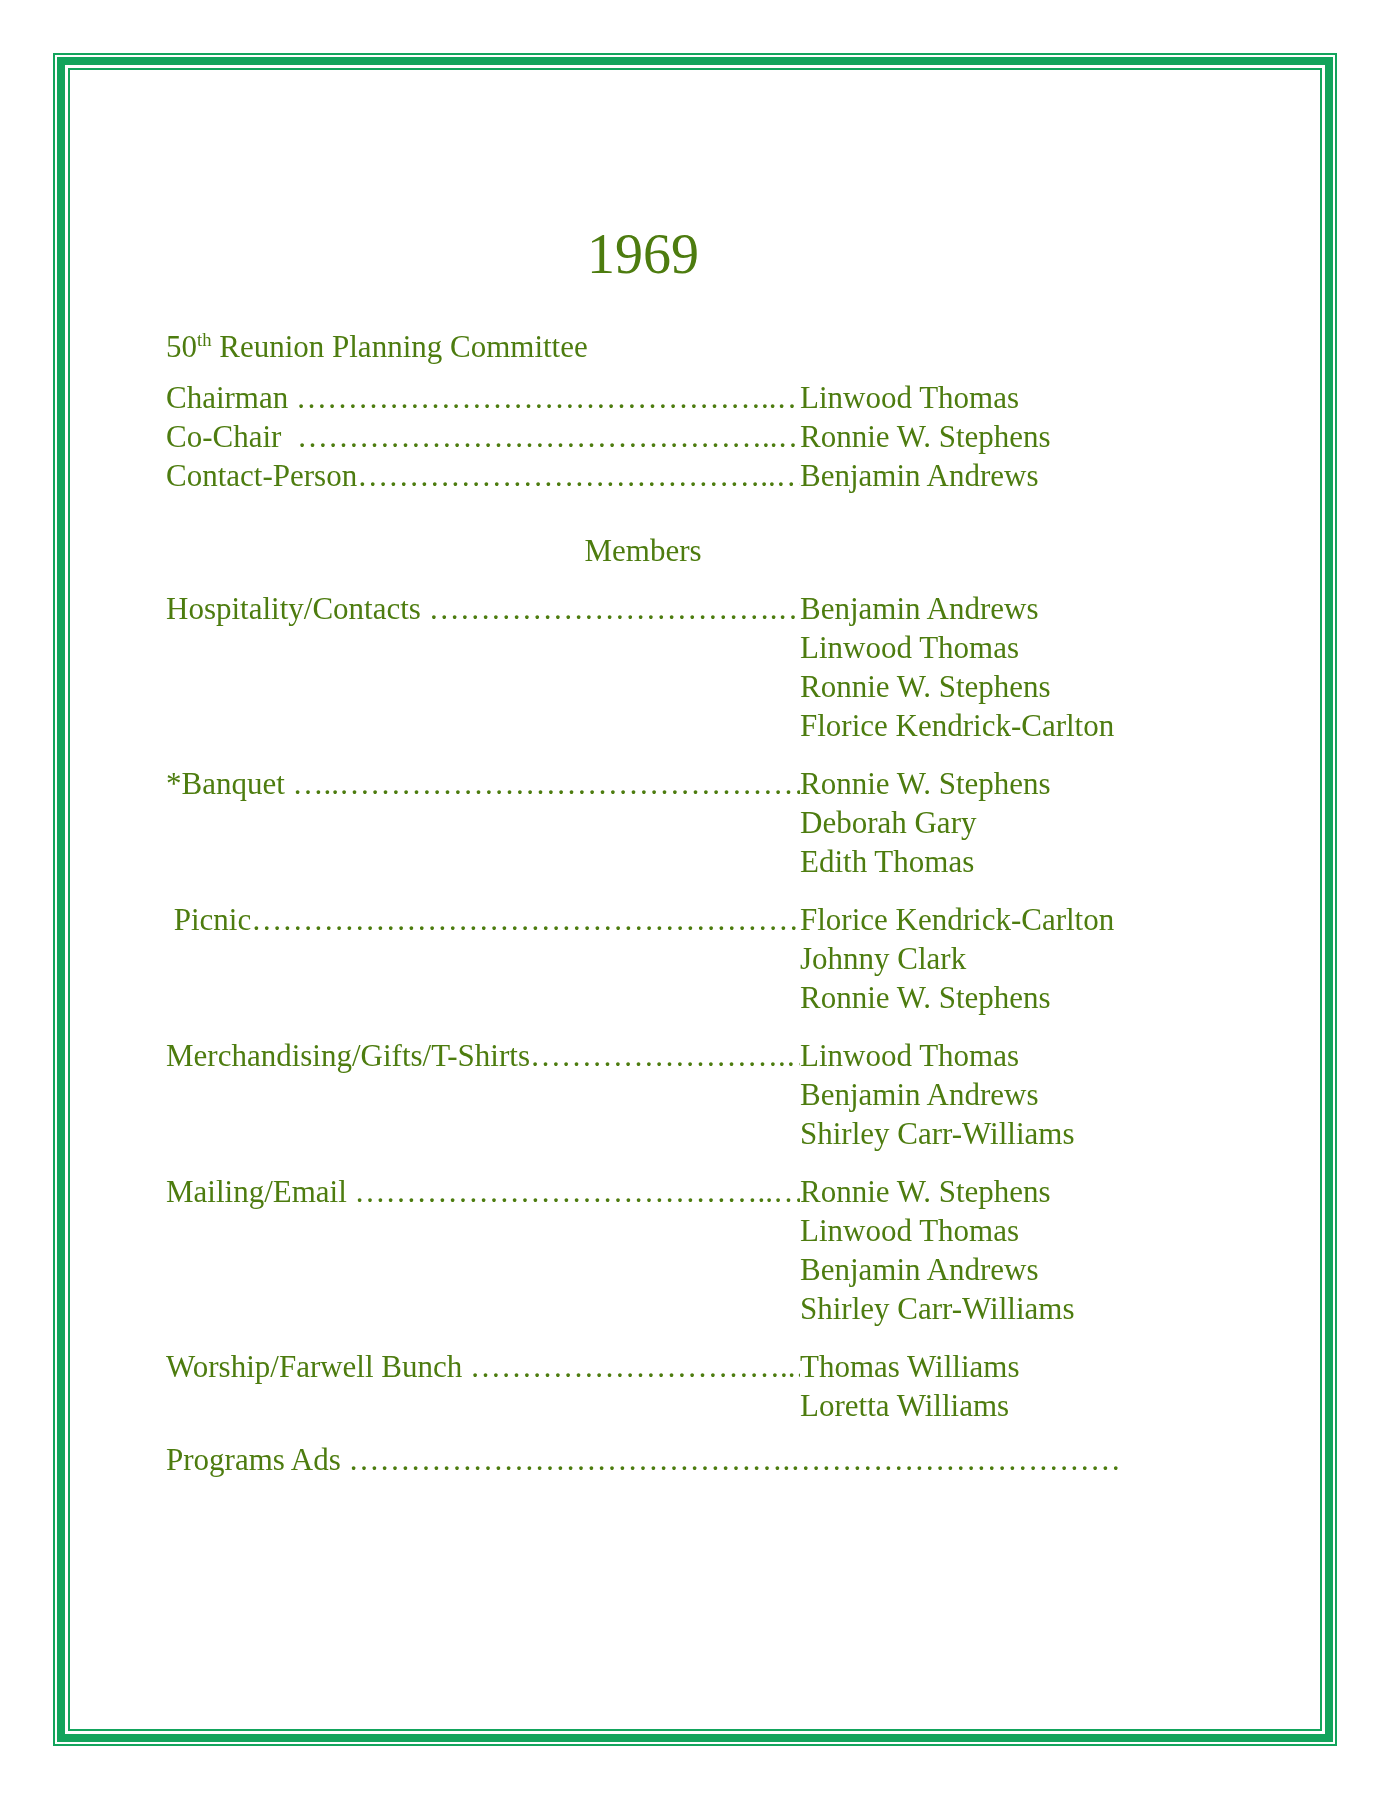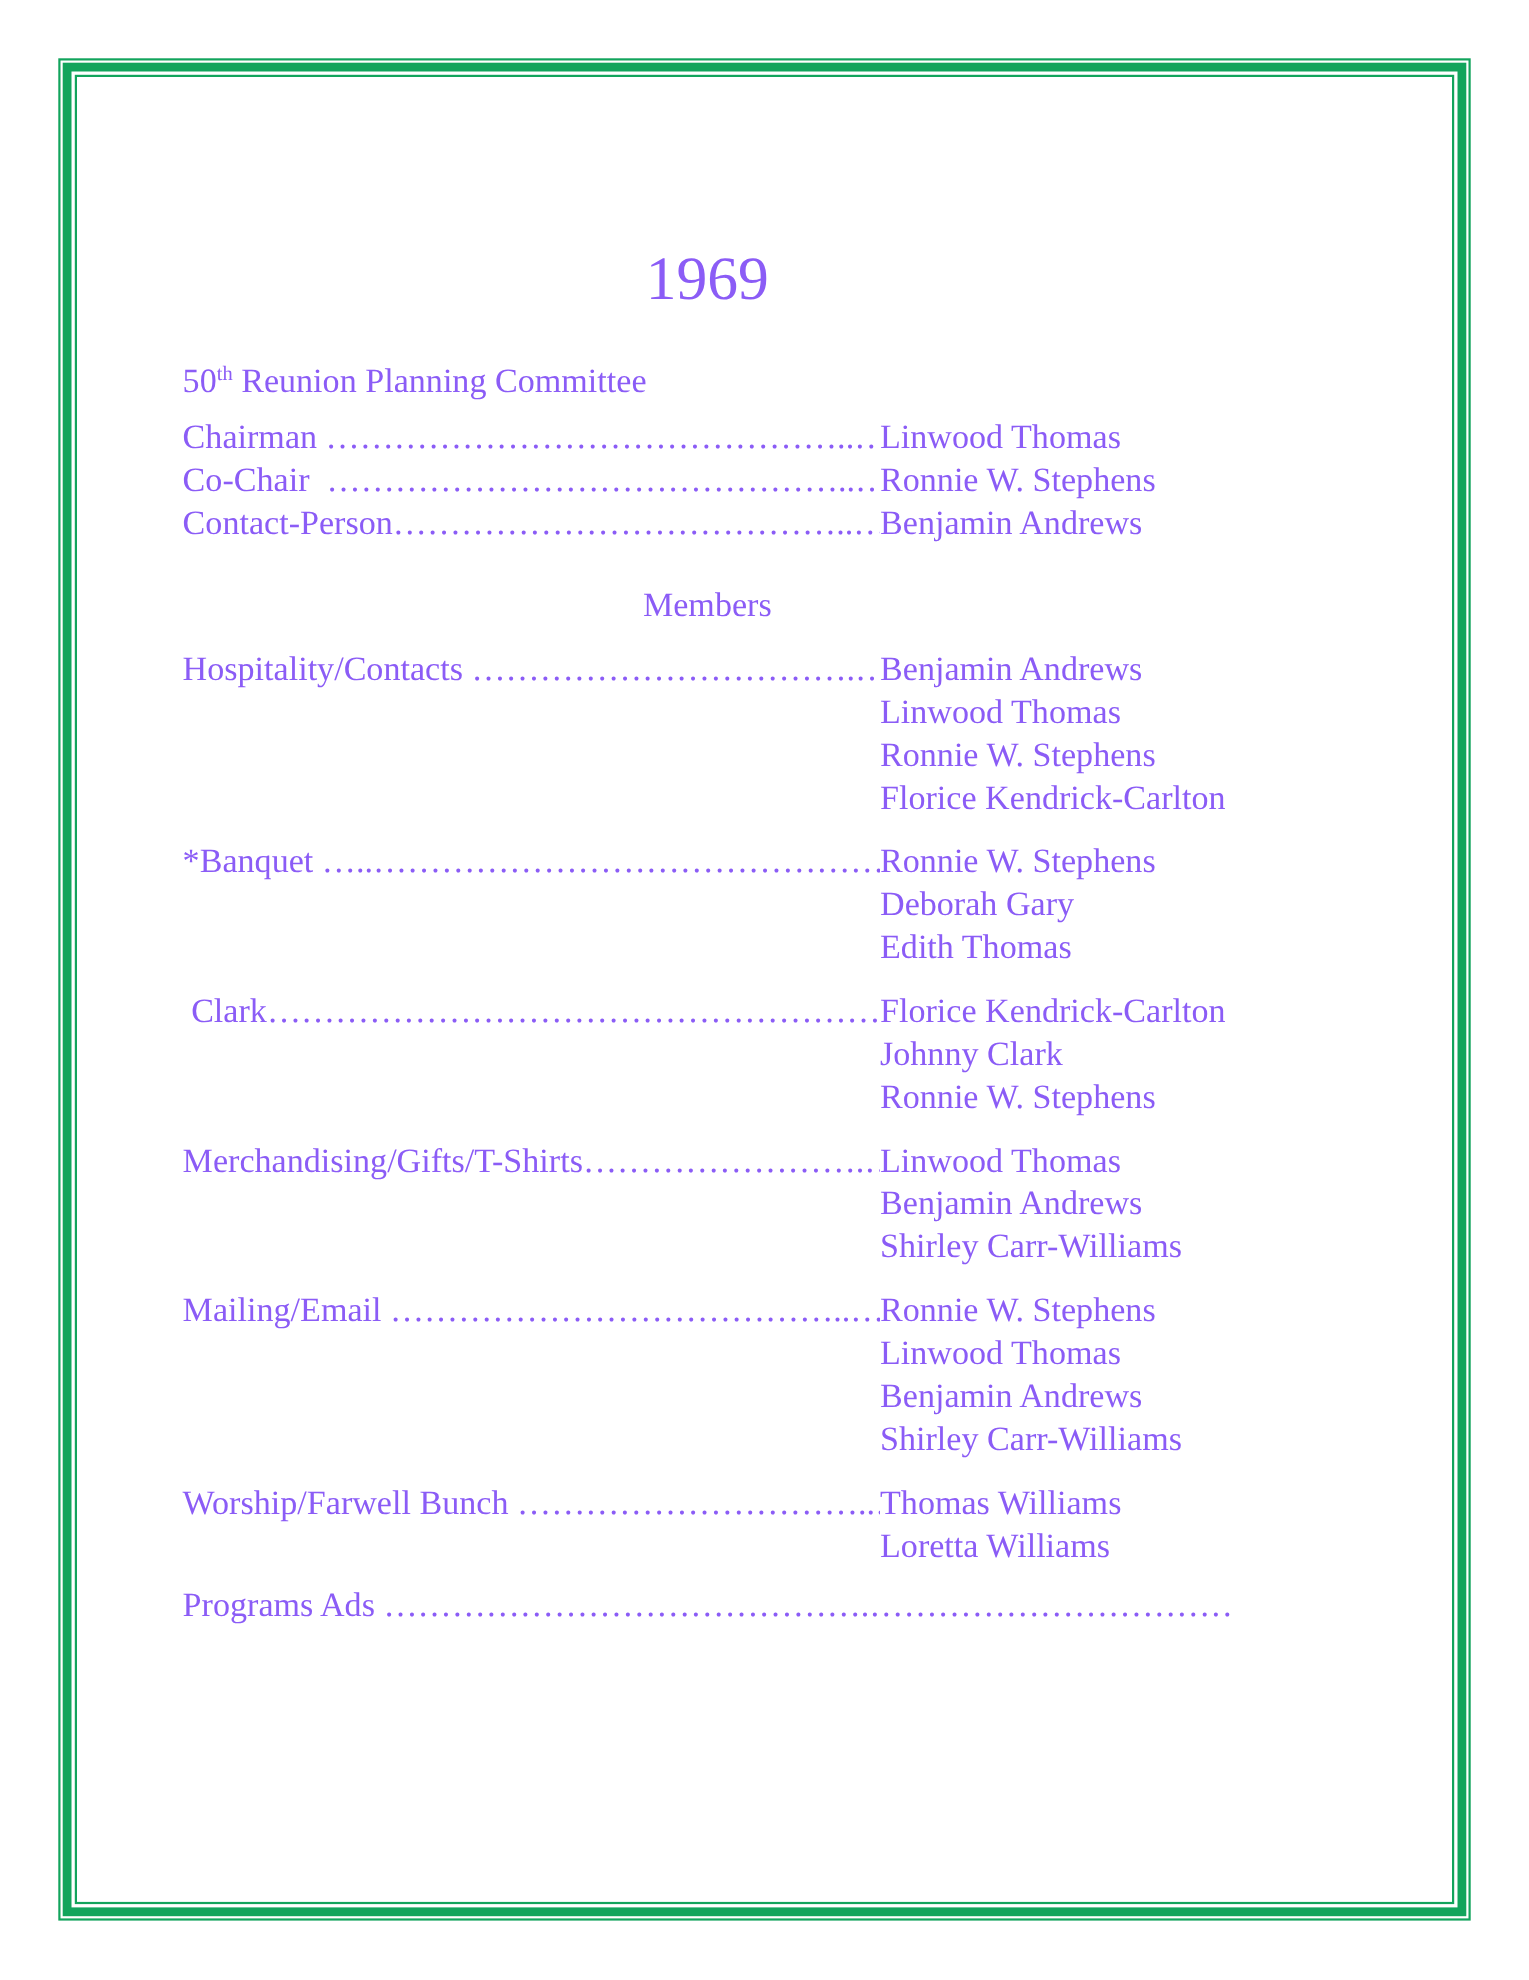--- a/index.html
+++ b/index.html
@@ -3,21 +3,21 @@
 <meta charset="utf-8">
 <style>
   :root { --green: #12a45c; }
   html,body { margin:0; padding:0; background:#ffffff; }
   .page {
     position: relative;
     width: 1390px;
     height: 1800px;
     background: #ffffff;
     font-family: "Liberation Serif", "DejaVu Serif", serif;
-    color: #8b5cf6;
+    color: #4d7c0f;
   }
   .frame-outer {
     position: absolute;
     left: 53px; top: 53px; right: 53px; bottom: 54px;
     border: 2px solid var(--green);
     padding: 2px;
     box-sizing: border-box;
   }
   .frame-mid {
     height: 100%;
@@ -122,21 +122,21 @@
     <span class="label">*Banquet </span>
     <span class="leader">…..………………………………………..……………………………………</span>
     <div class="name-col">
                   <div class="name">Ronnie W. Stephens</div>
                   <div class="name">Deborah Gary</div>
                   <div class="name">Edith Thomas</div>
                 </div>
   </div>
 
   <div class="row section">
-    <span class="label"> Clark</span>
+    <span class="label"> Picnic</span>
     <span class="leader">…………………………………………………………………………………………</span>
     <div class="name-col">
                   <div class="name">Florice Kendrick-Carlton</div>
                   <div class="name">Johnny Clark</div>
                   <div class="name">Ronnie W. Stephens</div>
                 </div>
   </div>
 
   <div class="row section">
     <span class="label">Merchandising/Gifts/T-Shirts</span>

